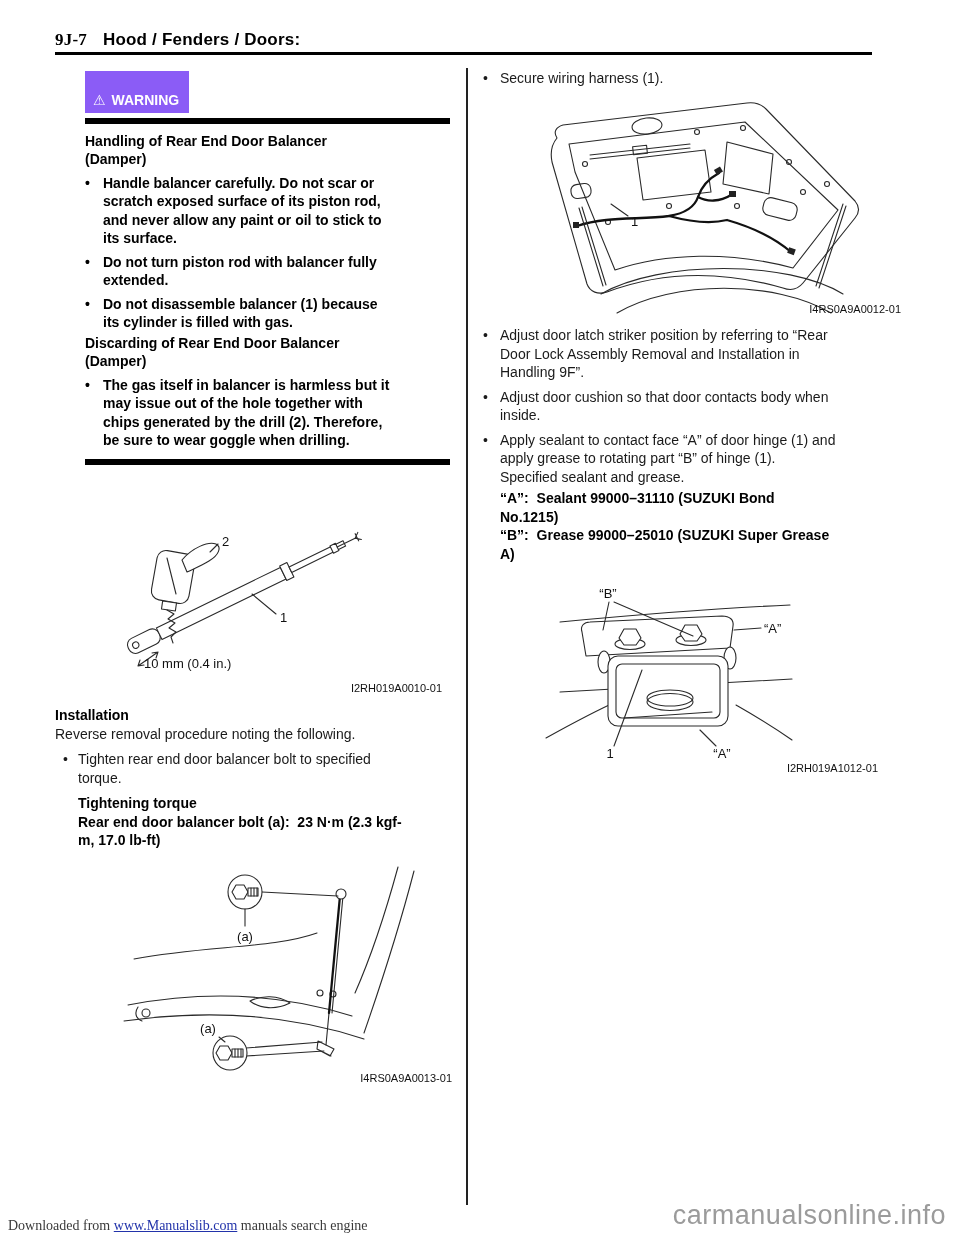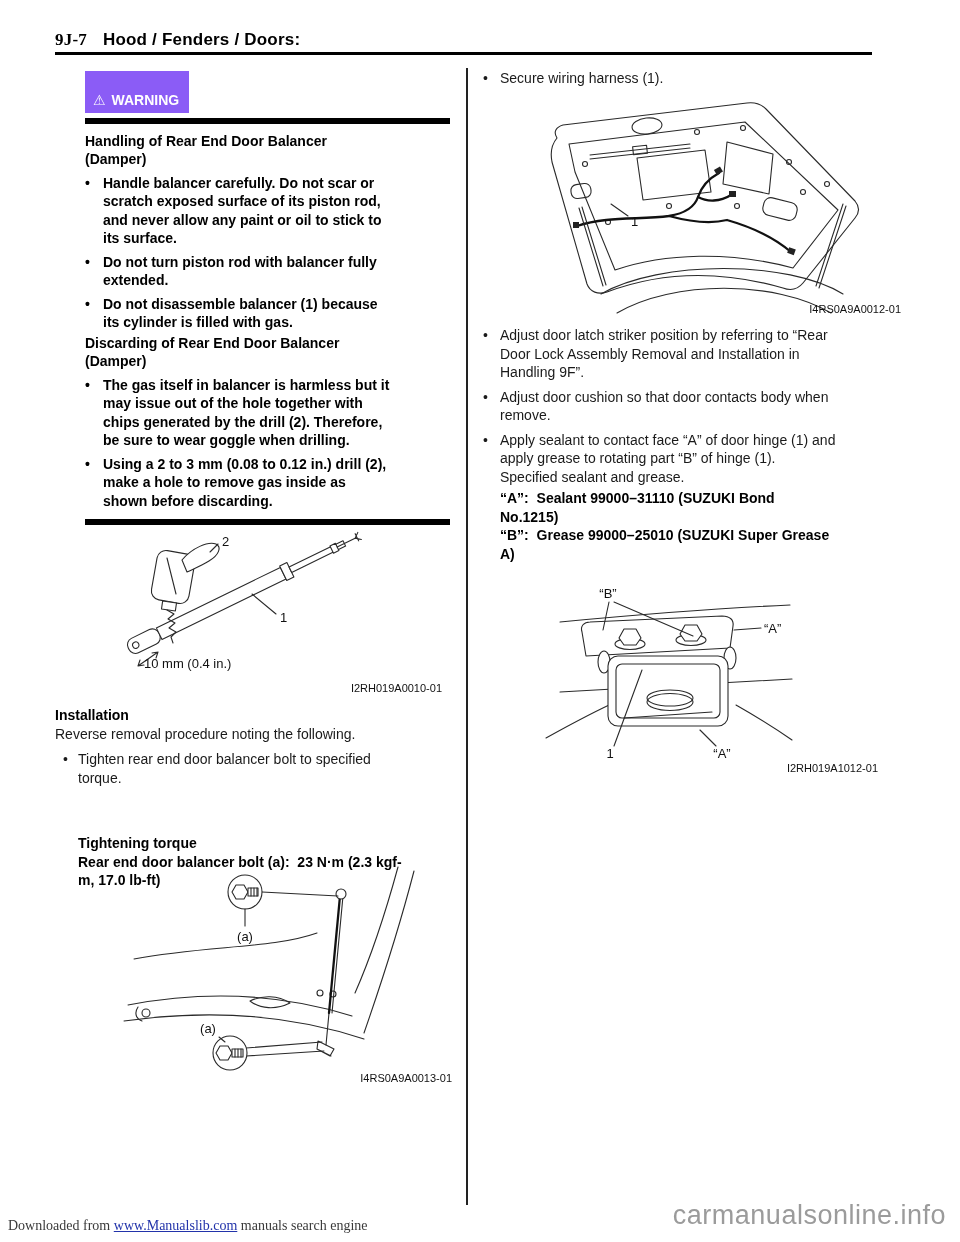--- a/index.html
+++ b/index.html
@@ -20,21 +20,21 @@
   .whead{margin-top:8px;max-width:330px;}
   .bullet{display:flex;margin-top:5px;}
   .bullet::before{content:"\2022";flex:0 0 18px;}
   .bullet .lines{flex:1;}
   .lines div{white-space:pre;}
   
   .install{left:55px;top:706px;width:400px;font-size:14px;line-height:18.5px;color:#1a1a1a;}
   .install .h{font-weight:bold;color:#000;}
   .install .bullet{margin-top:7px;}
   .install .bullet::before{flex:0 0 15px;margin-left:8px;}
-  .torque{left:78px;top:794px;width:380px;font-size:14px;line-height:18.5px;font-weight:bold;color:#000;margin-top:40px;}
+  .torque{left:78px;top:794px;width:380px;font-size:14px;line-height:18.5px;font-weight:bold;color:#000;}
   
   .rbullet1{left:483px;top:64px;width:420px;font-size:14px;line-height:18.5px;color:#1a1a1a;}
   .rbullets{left:483px;top:320px;width:428px;font-size:14px;line-height:18.5px;color:#1a1a1a;}
   .rbullets .bullet{margin-top:6px;}
   .rbullets .bullet::before{flex:0 0 17px;}
   .rbullet1 .bullet::before{flex:0 0 17px;}
   .rspecs{left:500px;top:489px;width:400px;font-size:14px;line-height:18.5px;font-weight:bold;color:#000;}
   
   .fig{position:absolute;}
   svg{display:block;}
@@ -92,27 +92,20 @@
     <div class="whead lines" style="margin-top:2px">
         <div>Discarding of Rear End Door Balancer</div>
         <div>(Damper)</div>
       </div>
     <div class="bullet">
         <div class="lines">
           <div>The gas itself in balancer is harmless but it</div>
           <div>may issue out of the hole together with</div>
           <div>chips generated by the drill (2). Therefore,</div>
           <div>be sure to wear goggle when drilling.</div>
-        </div>
-      </div>
-    <div class="bullet">
-        <div class="lines">
-          <div>Using a 2 to 3 mm (0.08 to 0.12 in.) drill (2),</div>
-          <div>make a hole to remove gas inside as</div>
-          <div>shown before discarding.</div>
         </div>
       </div>
     <div class="blkbar bottom"></div>
   </div>
 
   <div class="fig" style="left:110px;top:516px">
     <svg width="340" height="185" viewBox="0 0 340 185">
 
       <g transform="translate(24,130) rotate(-26)">
         <rect class="lnw" x="-6" y="-8" width="34" height="16" rx="7"></rect>
@@ -257,21 +250,21 @@
     <div class="bullet">
         <div class="lines">
           <div>Adjust door latch striker position by referring to “Rear</div>
           <div>Door Lock Assembly Removal and Installation in</div>
           <div>Handling 9F”.</div>
         </div>
       </div>
     <div class="bullet">
         <div class="lines">
           <div>Adjust door cushion so that door contacts body when</div>
-          <div>remove.</div>
+          <div>inside.</div>
         </div>
       </div>
     <div class="bullet">
         <div class="lines">
           <div>Apply sealant to contact face “A” of door hinge (1) and</div>
           <div>apply grease to rotating part “B” of hinge (1).</div>
           <div>Specified sealant and grease.</div>
         </div>
       </div>
   </div>

